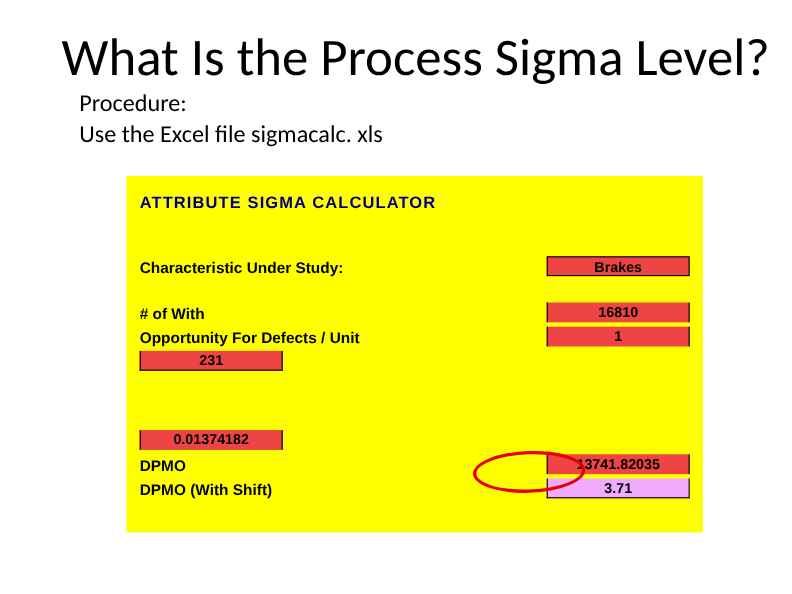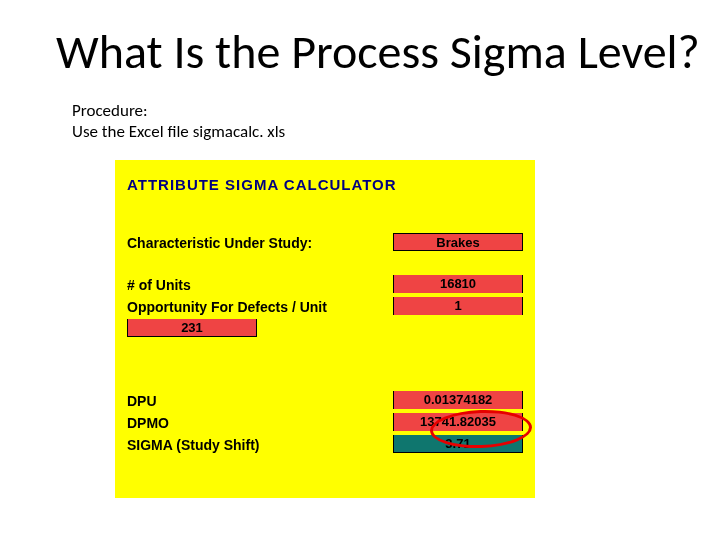--- a/index.html
+++ b/index.html
@@ -21,35 +21,35 @@
     position: absolute;
     left: 56px;
     top: 22px;
     font-size: 48px;
     font-weight: 400;
     letter-spacing: 0px;
   }
   .body-text {
     position: absolute;
     left: 72px;
-    top: 100px;
-    font-size: 17px;
+    top: 80px;
+    font-size: 22px;
     line-height: 1.25;
   }
   .calc {
     position: absolute;
     left: 115px;
     top: 160px;
-    width: 420px;
+    width: 524px;
     background: #ffff00;
     font-family: Arial, sans-serif;
     font-size: 14px;
     font-weight: 700;
     color: #000;
-    padding: 8px 8px 45px 8px;
+    padding: 8px 8px 31px 8px;
     box-sizing: border-box;
   }
   .calc .lead {
     height: 6px;
   }
   .calc-title {
     color: #000080;
     font-size: 15px;
     letter-spacing: 1px;
     margin: 2px 4px 16px 4px;
@@ -69,21 +69,21 @@
     background: #ef4444;
     border: 1px solid #000;
     text-align: center;
     font-weight: 700;
     font-size: 13px;
     padding: 1px 4px;
     height: 18px;
     line-height: 16px;
   }
   .cell.green {
-    background: #0f766e;
+    background: #f0abfc;
     margin-top: 13px;
   }
   .gap-md { height: 20px; }
   .gap-lg { height: 50px; }
   .stack .cell { border-top: none; }
   .stack:first-child .cell { border-top: 1px solid #000; }
   .ellipse {
     position: absolute;
     left: 430px;
     top: 410px;
@@ -114,42 +114,41 @@
     <div class="gap-md"></div>
 
     <div class="row">
       <div class="lbl">Characteristic Under Study:</div>
       <div class="cell">Brakes</div>
     </div>
 
     <div class="gap-md"></div>
 
     <div class="row stack">
-      <div class="lbl"># of Units</div>
+      <div class="lbl"># of With</div>
       <div class="cell" style="border-bottom:none">16810</div>
     </div>
     <div class="row stack">
       <div class="lbl">Opportunity For Defects / Unit</div>
       <div class="cell" style="border-bottom:none">1</div>
     </div>
     <div class="row stack">
       <div class="cell">231</div>
     </div>
 
     <div class="gap-lg"></div>
 
     <div class="row stack">
-      <div class="lbl">DPU</div>
       <div class="cell" style="border-bottom:none">0.01374182</div>
     </div>
     <div class="row stack">
       <div class="lbl">DPMO</div>
       <div class="cell" style="border-bottom:none">13741.82035</div>
     </div>
     <div class="row stack">
-      <div class="lbl">SIGMA (Study Shift)</div>
+      <div class="lbl">DPMO (With Shift)</div>
       <div class="cell green">3.71</div>
     </div>
   </div>
 
   <div class="ellipse"></div>
 
 </div>
 
 </body></html>

